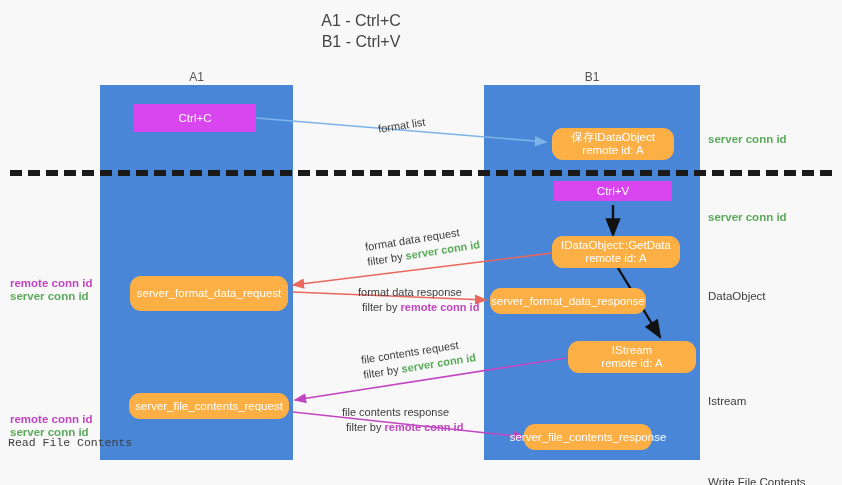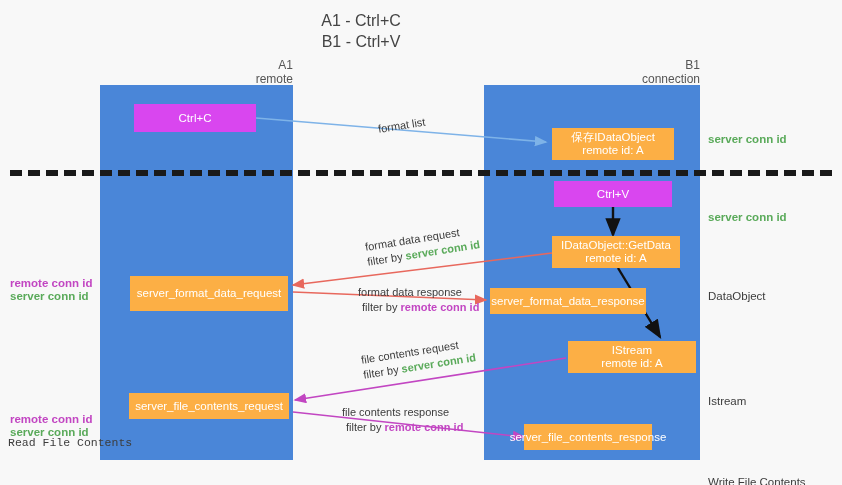--- a/index.html
+++ b/index.html
@@ -17,21 +17,21 @@
   
   .title{
     left:0;top:10px;width:722px;
     text-align:center;
     font-size:16px;line-height:21px;
     color:#444;
   }
 
   
   .lane-head{
-    text-align:right;font-size:12px;line-height:14px;color:#555;
+    text-align:center;font-size:12px;line-height:14px;color:#555;margin-top:12px;
   }
   .lane-head .big{display:block;}
   .lane-head .sub{display:block;}
 
   
   .lane{background:#4a86d8;}
   #lane-a{left:100px;top:85px;width:193px;height:375px;}
   #lane-b{left:484px;top:85px;width:216px;height:375px;}
 
   
@@ -44,21 +44,21 @@
   .box{
     box-sizing:border-box;
     display:flex;flex-direction:column;
     align-items:center;justify-content:center;
     color:#ffffff;font-size:11.5px;line-height:13px;
     text-align:center;
     padding:3px 6px;
   }
   .box.green{background:#d946ef;}
   .box.orange{background:#ffb martin;}
-  .box.orange{background:#fcaf45;}
+  .box.orange{background:#fcaf45;border-radius:11px;}
   .box .l2{display:block;}
 
   
   .side{font-size:11.5px;line-height:14px;}
   .green-t{color:#5aaa5a;font-weight:bold;}
   .mag-t{color:#c246c2;font-weight:bold;}
   .plain-t{color:#3c3c3c;margin-top:44px;}
 
   
   .annot{font-size:11px;line-height:15px;color:#3c3c3c;white-space:nowrap;}
@@ -124,21 +124,21 @@
 
   <div class="abs box green" style="left:134px;top:104px;width:122px;height:28px;">
     <span>Ctrl+C</span>
   </div>
 
   <div class="abs box orange" style="left:552px;top:128px;width:122px;height:32px;">
     <span>保存IDataObject</span>
     <span class="l2">remote id: A</span>
   </div>
 
-  <div class="abs box green" style="left:554px;top:181px;width:118px;height:26px;">
+  <div class="abs box green" style="left:554px;top:181px;width:118px;height:20px;">
     <span>Ctrl+V</span>
   </div>
 
   <div class="abs box orange" style="left:552px;top:236px;width:128px;height:32px;">
     <span>IDataObject::GetData</span>
     <span class="l2">remote id: A</span>
   </div>
 
   <div class="abs box orange" style="left:130px;top:276px;width:158px;height:35px;">
     <span>server_format_data_request</span>

